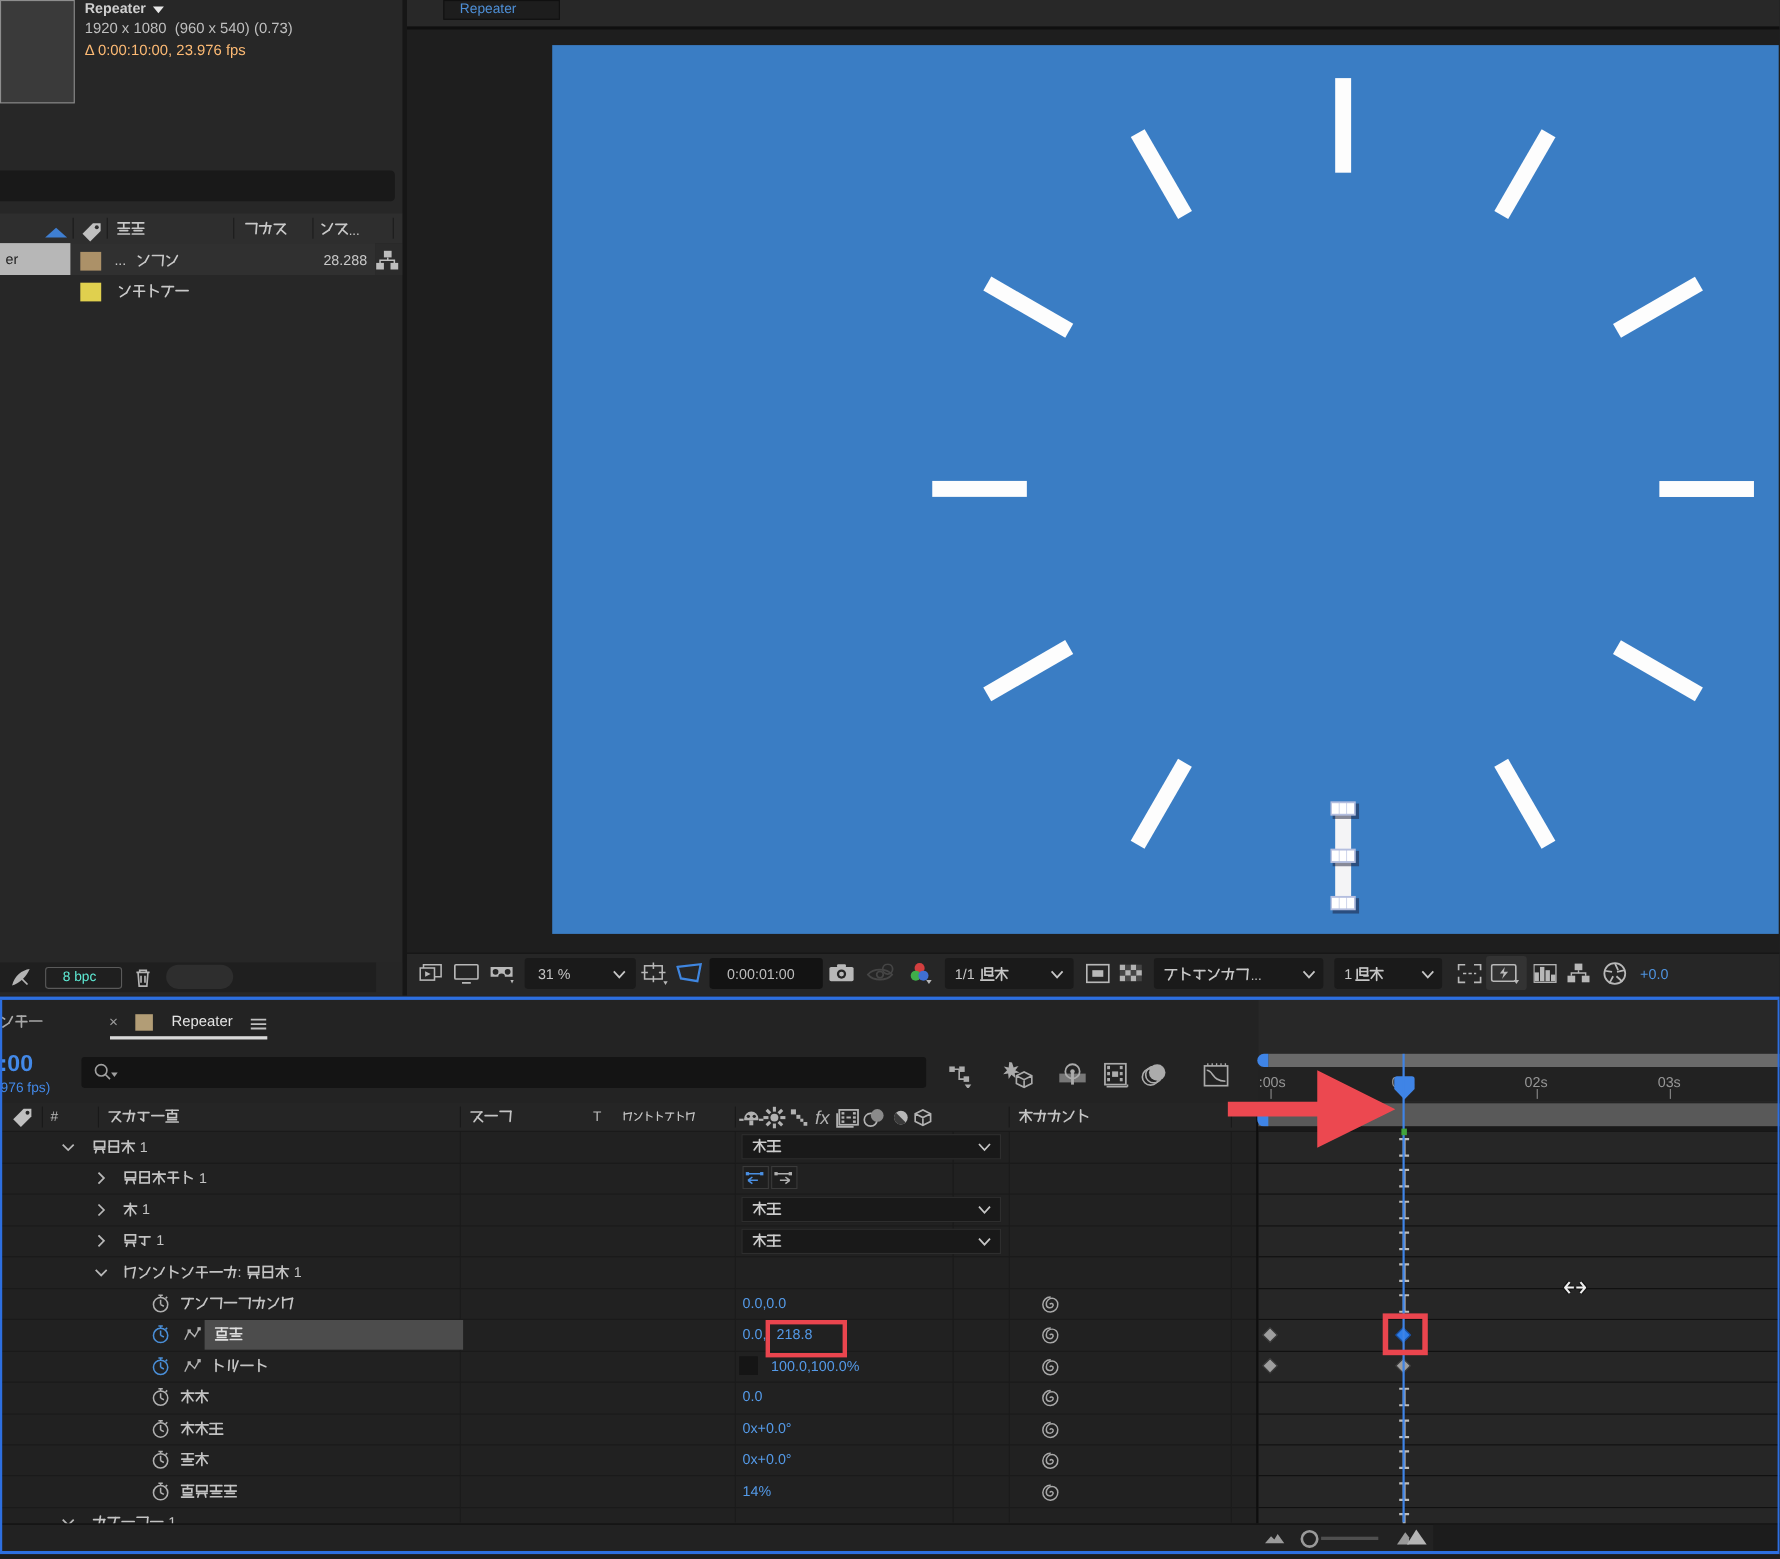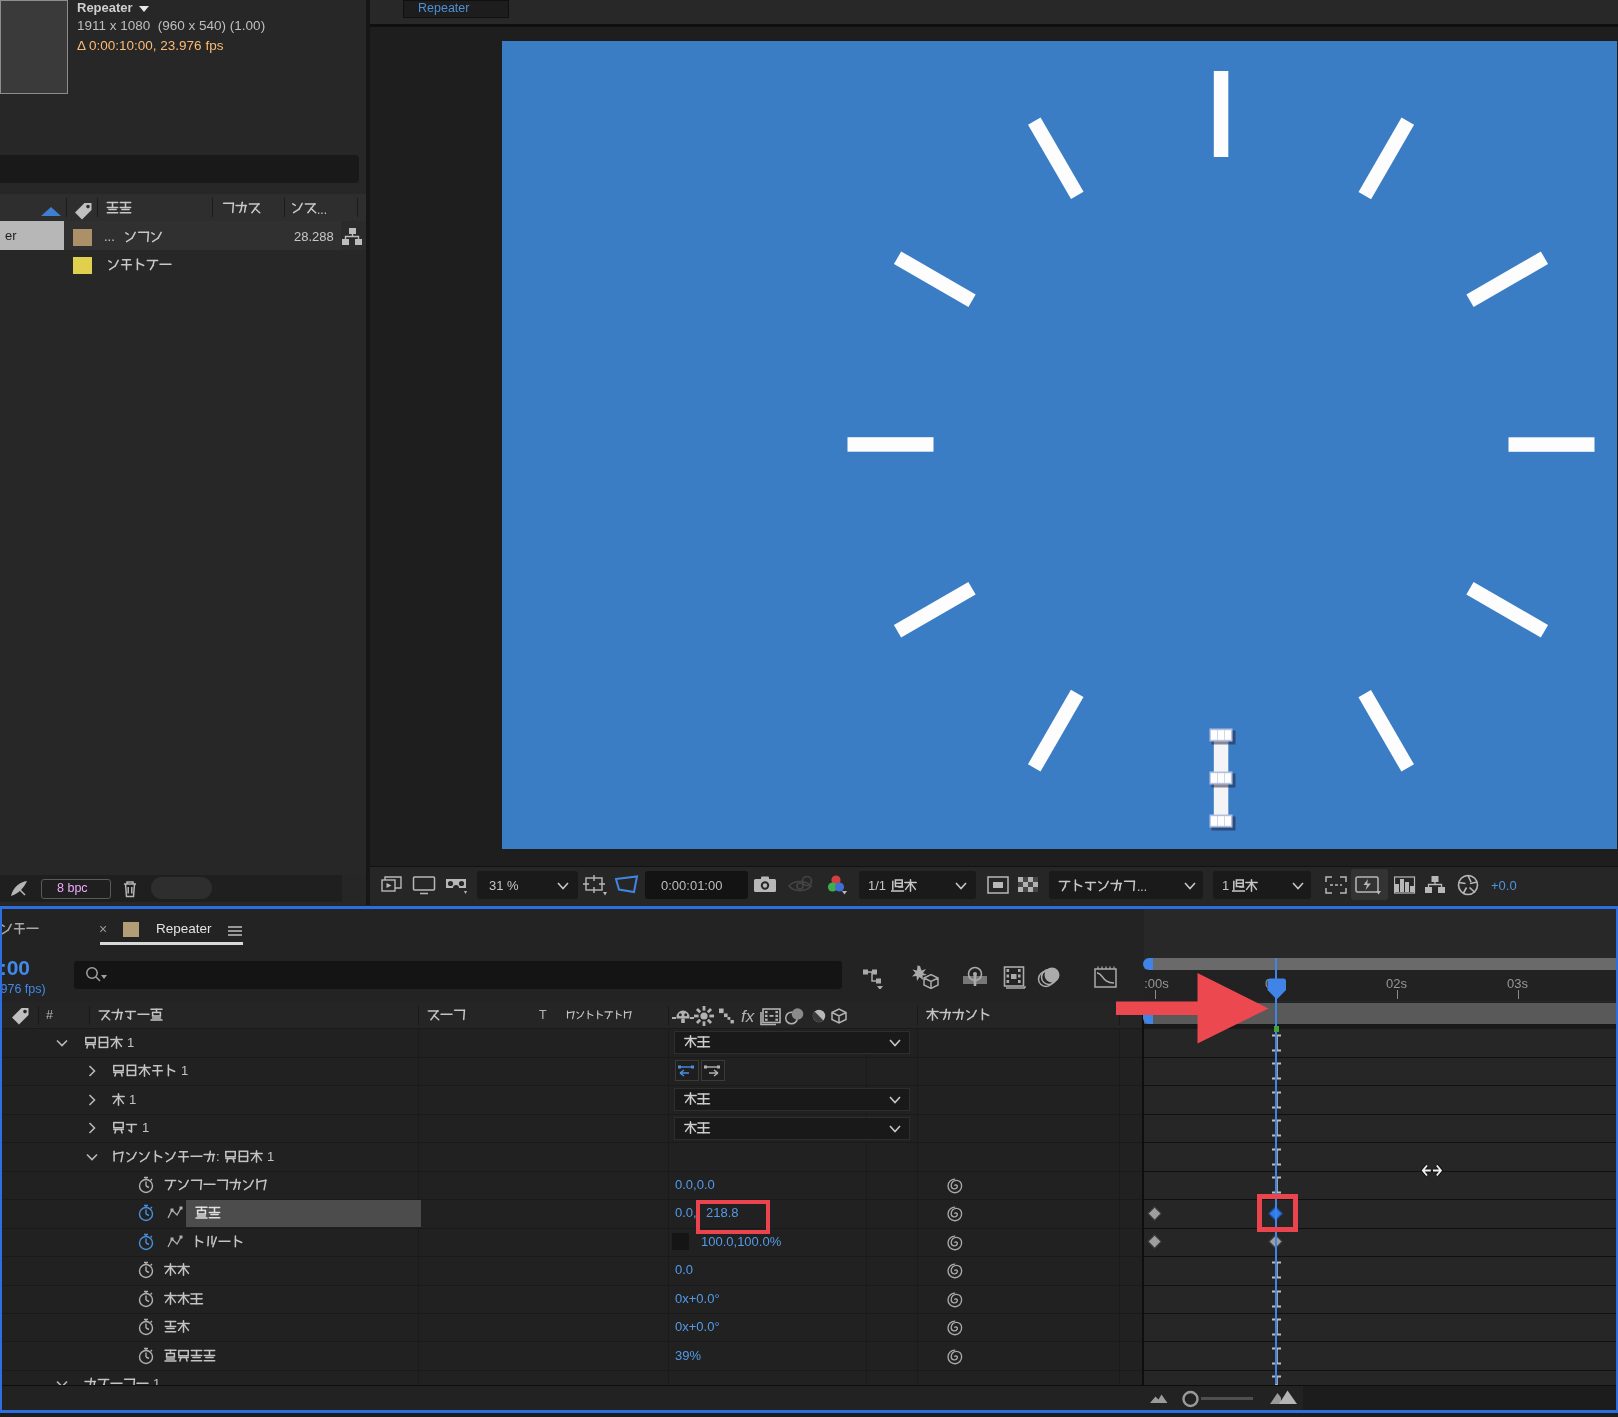--- a/index.html
+++ b/index.html
@@ -1,18 +1,18 @@
 <!DOCTYPE html>
 <html><head><meta charset="utf-8"><style>html,body{margin:0;padding:0;background:#232323;}*{box-sizing:content-box;}</style></head><body>
 <div style="position:relative;width:1618px;height:1417px;background:#232323;overflow:hidden;">
 <div style="position:absolute;left:0px;top:0px;width:366px;height:905px;background:#272727"></div>
 <div style="position:absolute;left:0px;top:0px;width:68px;height:94px;background:#3a3a3a;border:1px solid #8d8d8d;box-sizing:border-box"></div>
 <div style="position:absolute;left:77px;top:0px;font:bold 13px 'Liberation Sans',sans-serif;color:#cfcfcf;white-space:pre;line-height:15px;">Repeater</div>
 <div style="position:absolute;left:139px;top:6px;width:0;height:0;border-left:5px solid transparent;border-right:5px solid transparent;border-top:6px solid #e8e8e8"></div>
-<div style="position:absolute;left:77px;top:18px;font:normal 13.5px 'Liberation Sans',sans-serif;color:#bfbfbf;white-space:pre;line-height:15.5px;">1911 x 1080  (960 x 540) (1.00)</div>
+<div style="position:absolute;left:77px;top:18px;font:normal 13.5px 'Liberation Sans',sans-serif;color:#bfbfbf;white-space:pre;line-height:15.5px;">1920 x 1080  (960 x 540) (0.73)</div>
 <div style="position:absolute;left:77px;top:38px;font:normal 13.5px 'Liberation Sans',sans-serif;color:#fdba74;white-space:pre;line-height:15.5px;">Δ 0:00:10:00, 23.976 fps</div>
 <div style="position:absolute;left:-8px;top:155px;width:367px;height:28px;background:#191919;border-radius:4px"></div>
 <div style="position:absolute;left:0px;top:194px;width:366px;height:27px;background:#2e2e2e"></div>
 <div style="position:absolute;left:41px;top:207px;width:0;height:0;border-left:10px solid transparent;border-right:10px solid transparent;border-bottom:9px solid #3f7fd2"></div>
 <svg style="position:absolute;left:71px;top:202px;" width="24" height="19" viewBox="0 0 24 19">
       <path d="M10.5 1 L1 10.5 L8 17.5 L17.5 8 L17.5 1 Z" fill="#c0c0c0" transform="translate(3,0)"></path>
       <circle cx="17" cy="4.6" r="1.8" fill="#2e2e2e"></circle>
     </svg>
 <div style="position:absolute;left:66px;top:198px;width:1px;height:19px;background:#1b1b1b"></div>
 <div style="position:absolute;left:97px;top:198px;width:1px;height:19px;background:#1b1b1b"></div>
@@ -103,21 +103,21 @@
         <line x1="53.0" y1="6.2" x2="64.0" y2="6.2"></line>
       </g>
     </svg>
 <div style="position:absolute;left:0px;top:875px;width:342px;height:27px;background:#1f1f1f"></div>
 <div style="position:absolute;left:342px;top:875px;width:24px;height:27px;background:#262626"></div>
 <svg style="position:absolute;left:8px;top:879px;" width="22" height="20" viewBox="0 0 22 20">
       <path d="M3 17 C5 8 12 3 19 2 C16 9 10 15 3 17 Z" fill="#b5b5b5"></path>
       <path d="M11 10 L17 16" stroke="#b5b5b5" stroke-width="1.6"></path>
     </svg>
 <div style="position:absolute;left:41px;top:879px;width:70px;height:20px;border:1px solid #5a5a5a;border-radius:3px;box-sizing:border-box"></div>
-<div style="position:absolute;left:57px;top:881px;font:normal 12.5px 'Liberation Sans',sans-serif;color:#f0abfc;white-space:pre;line-height:14.5px;">8 bpc</div>
+<div style="position:absolute;left:57px;top:881px;font:normal 12.5px 'Liberation Sans',sans-serif;color:#5eead4;white-space:pre;line-height:14.5px;">8 bpc</div>
 <svg style="position:absolute;left:120px;top:879px;" width="20" height="20" viewBox="0 0 20 20">
       <g stroke="#b5b5b5" stroke-width="1.5" fill="none">
         <path d="M4 5 H16 M7 5 V3 H13 V5 M5.5 5 L6.5 17.5 H13.5 L14.5 5"></path>
         <path d="M8.2 8 V14.5 M11.8 8 V14.5"></path>
       </g>
     </svg>
 <div style="position:absolute;left:151px;top:877px;width:61px;height:22px;background:#2e2e2e;border-radius:11px"></div>
 <div style="position:absolute;left:366px;top:0px;width:4px;height:905px;background:#161616"></div>
 <div style="position:absolute;left:370px;top:0px;width:1248px;height:26px;background:#282828"></div>
 <div style="position:absolute;left:403px;top:0px;width:106px;height:18px;background:#1d1d1d;border:1px solid #101010;box-sizing:border-box"></div>
@@ -968,21 +968,21 @@
         <line x1="27.3" y1="6.5" x2="37.7" y2="6.5"></line>
         <line x1="28.9" y1="8.6" x2="36.1" y2="8.6"></line>
         <line x1="27.3" y1="11.7" x2="37.7" y2="11.7"></line>
         <line x1="40.3" y1="1.6" x2="50.7" y2="1.6"></line>
         <line x1="45.5" y1="1.6" x2="45.5" y2="6.5"></line>
         <line x1="40.3" y1="6.5" x2="50.7" y2="6.5"></line>
         <line x1="41.9" y1="8.6" x2="49.1" y2="8.6"></line>
         <line x1="40.3" y1="11.7" x2="50.7" y2="11.7"></line>
       </g>
     </svg>
-<div style="position:absolute;left:675px;top:1348px;font:normal 13px 'Liberation Sans',sans-serif;color:#549ae8;white-space:pre;line-height:15px;">39%</div>
+<div style="position:absolute;left:675px;top:1348px;font:normal 13px 'Liberation Sans',sans-serif;color:#549ae8;white-space:pre;line-height:15px;">14%</div>
 <svg style="position:absolute;left:946px;top:1347.675px;" width="17" height="17" viewBox="0 0 17 17">
       <g stroke="#a8a8a8" stroke-width="1.35" fill="none">
         <path d="M9.2 2.2 A6.8 6.8 0 1 0 15.6 8.5 A5.2 5.2 0 1 0 5.2 8.5 A3.2 3.2 0 0 0 11.4 9.8 A1.6 1.6 0 0 0 8.4 8.8"></path>
       </g>
     </svg>
 <svg style="position:absolute;left:56px;top:1380.125px;" width="12" height="8" viewBox="0 0 12 8">
       <path d="M1 1.5 L6 6.5 L11 1.5" stroke="#b8b8b8" stroke-width="1.6" fill="none"></path>
     </svg>
 <svg style="position:absolute;left:84px;top:1377px" width="67" height="15" viewBox="0 0 67 15">
       <g stroke="#c3c3c3" stroke-width="1.53" stroke-linecap="round" fill="none">

